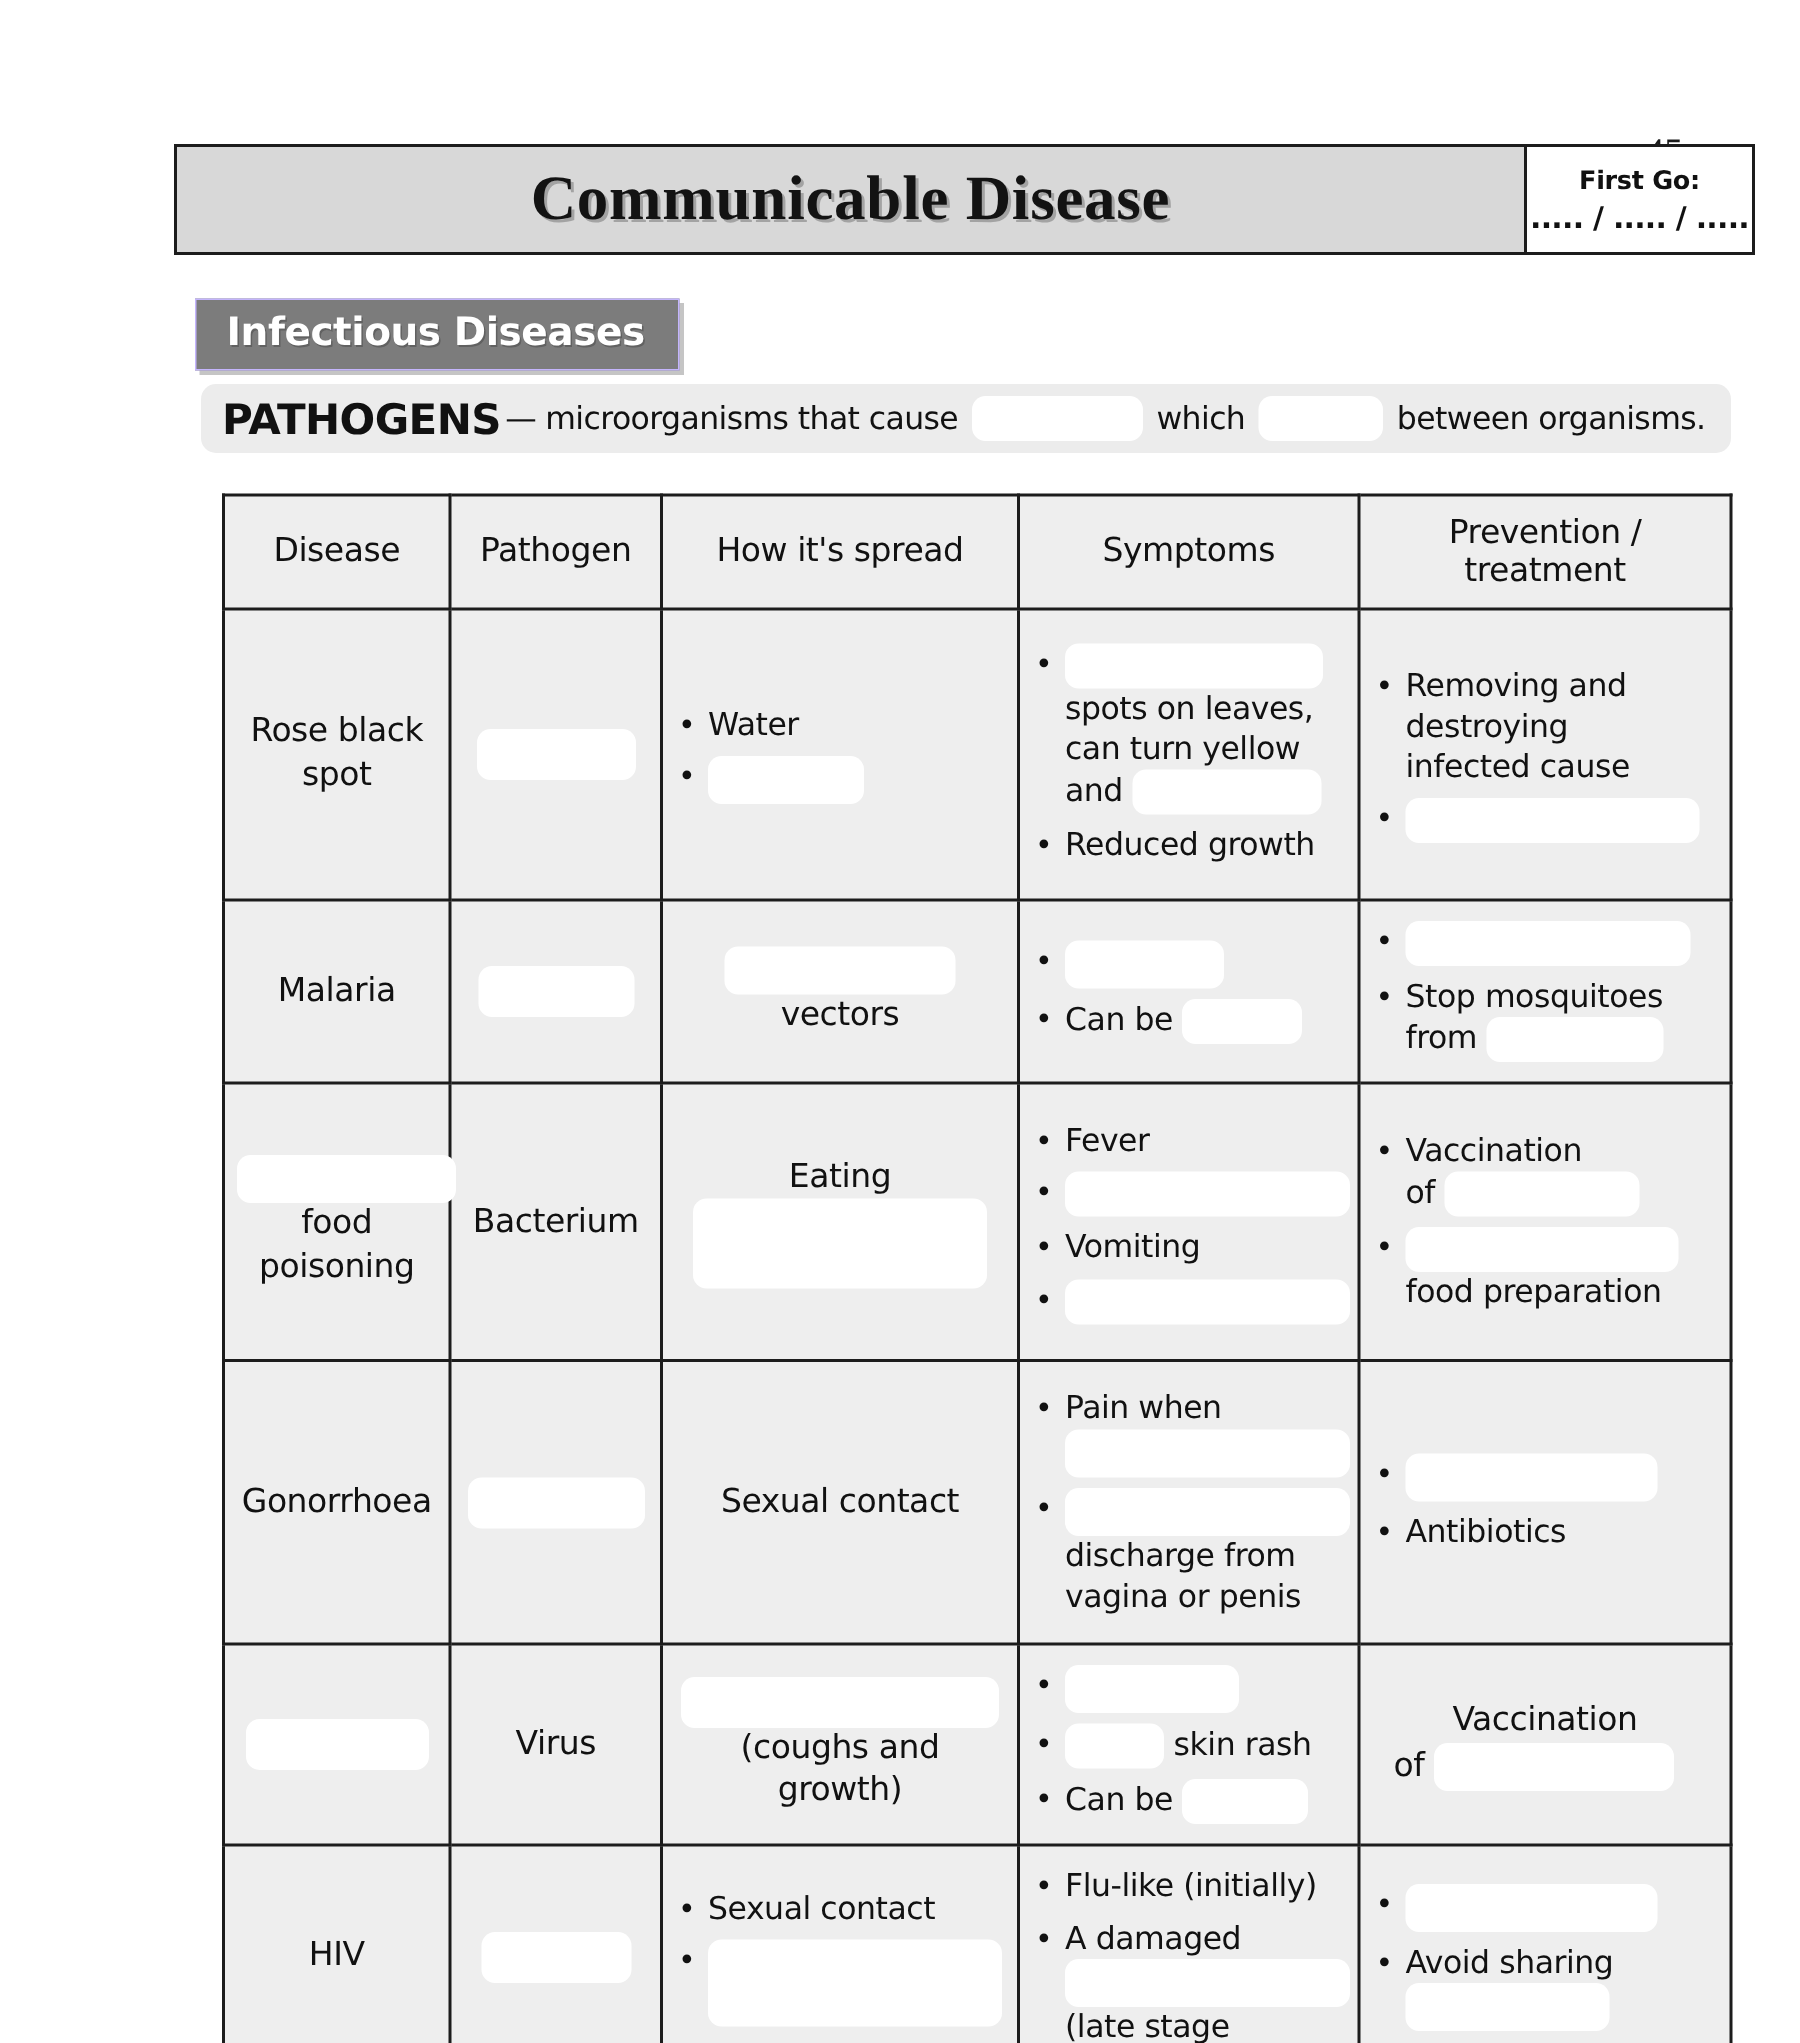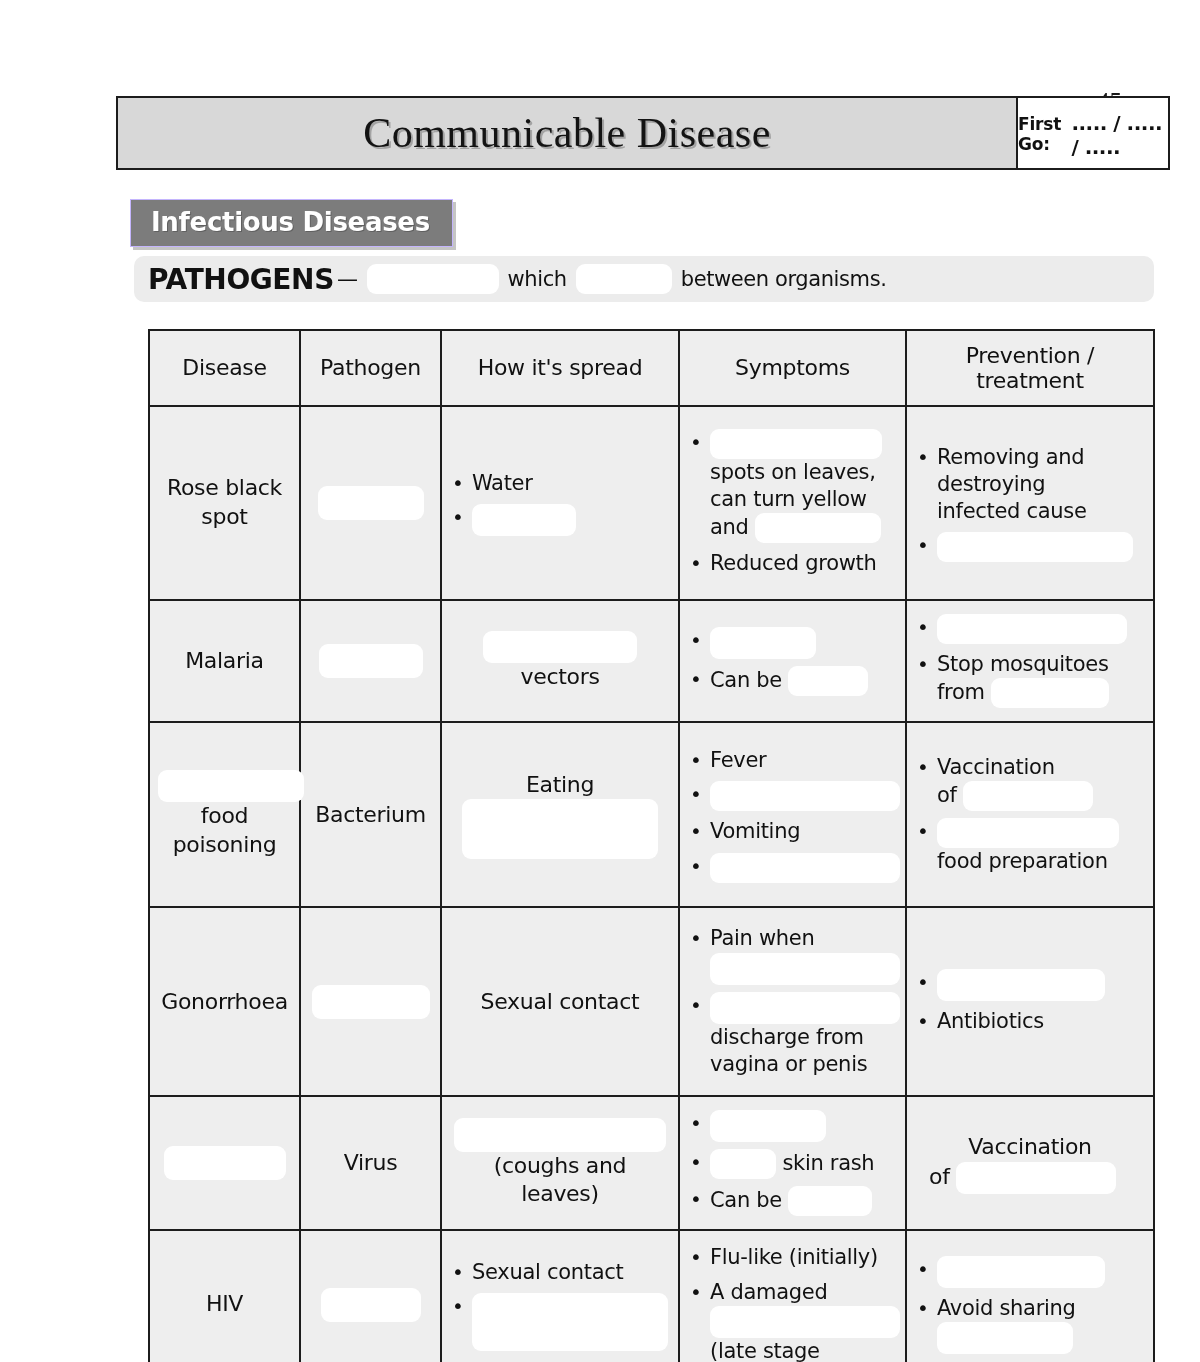--- a/index.html
+++ b/index.html
@@ -56,32 +56,32 @@
   }
   .title-banner-main {
     flex: 1 1 auto;
     display: flex;
     align-items: center;
     justify-content: center;
     position: relative;
   }
   .title-banner-main .banner-text {
     font-family: "Liberation Serif", serif;
-    font-weight: normal;
+    font-weight: bold;
     font-size: 42px;
     letter-spacing: .5px;
     color: #131313;
     text-shadow: 2px 2px 0 rgba(120,120,120,.55);
   }
   .first-go-box {
     flex: 0 0 152px;
     border-left: 2px solid #1c1c1c;
     background: #ffffff;
     display: flex;
-    flex-direction: row;
+    flex-direction: column;
     align-items: center;
     justify-content: center;
     padding: 4px 0 2px;
     box-sizing: border-box;
   }
   .first-go-label {
     font-size: 17px;
     font-weight: bold;
     font-family: "DejaVu Sans", sans-serif;
     letter-spacing: -0.2px;
@@ -238,20 +238,21 @@
   </div>
 </div>
 
 <div class="section-tab">
   <span class="section-tab-label">Infectious Diseases</span>
 </div>
 
 <div class="definition-strip">
   <span class="def-term">PATHOGENS</span>
   <span class="def-text">—</span>
+  <span class="def-text">microorganisms that cause</span>
   <span class="blank blank-inline" style="width:132px;"></span>
   <span class="def-text">which</span>
   <span class="blank blank-inline" style="width:96px;"></span>
   <span class="def-text">between organisms.</span>
 </div>
 
 <table class="disease-table">
   <colgroup>
     <col class="col-disease">
       <col class="col-pathogen">
@@ -413,21 +414,21 @@
 
     <tr style="height:108px;">
       <td class="cell-center">
         <span class="blank" style="width:122px;height:34px;"></span>
       </td>
       <td class="cell-center">Virus</td>
       <td class="cell-center">
         <div class="stack-center">
           <span class="blank" style="width:212px;height:34px;"></span>
           <div>(coughs and</div>
-          <div>leaves)</div>
+          <div>growth)</div>
         </div>
       </td>
       <td class="cell-list">
         <ul class="bullets">
           <li><span class="blank" style="width:116px;height:32px;"></span></li>
           <li>
             <span class="blank" style="width:66px;height:30px;"></span>
             <span>skin rash</span>
           </li>
           <li>

